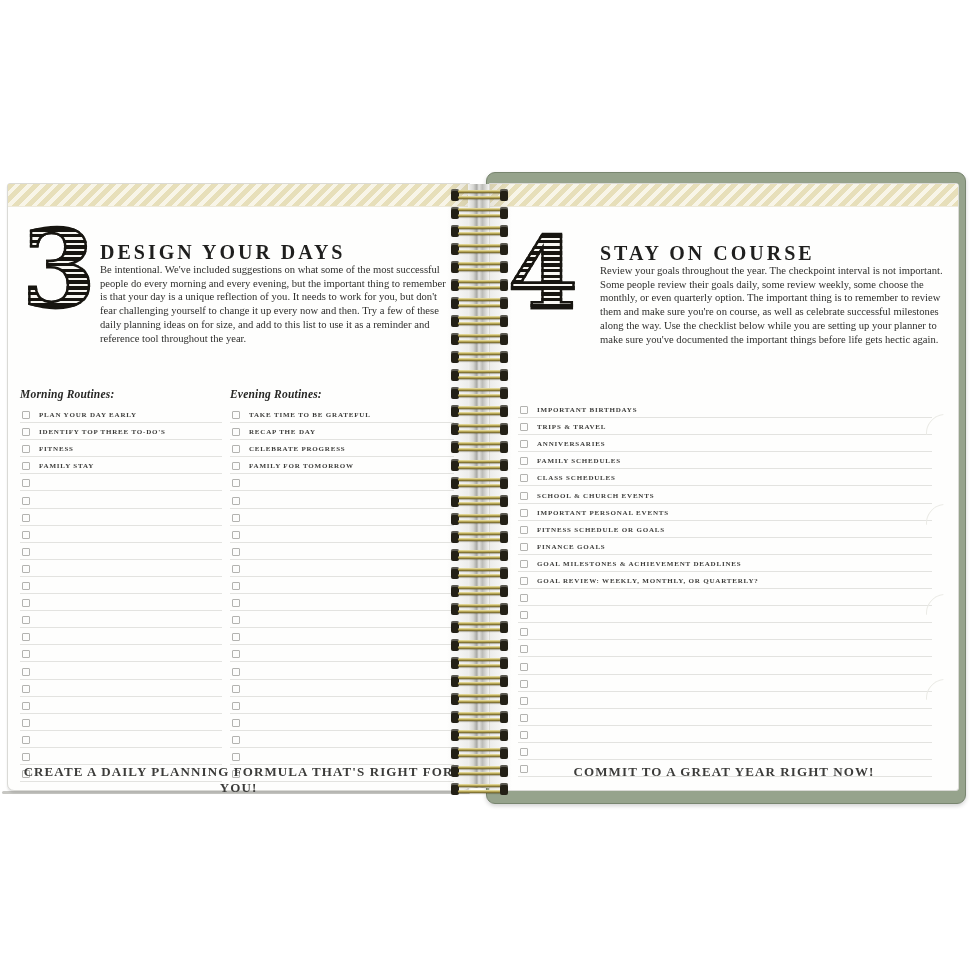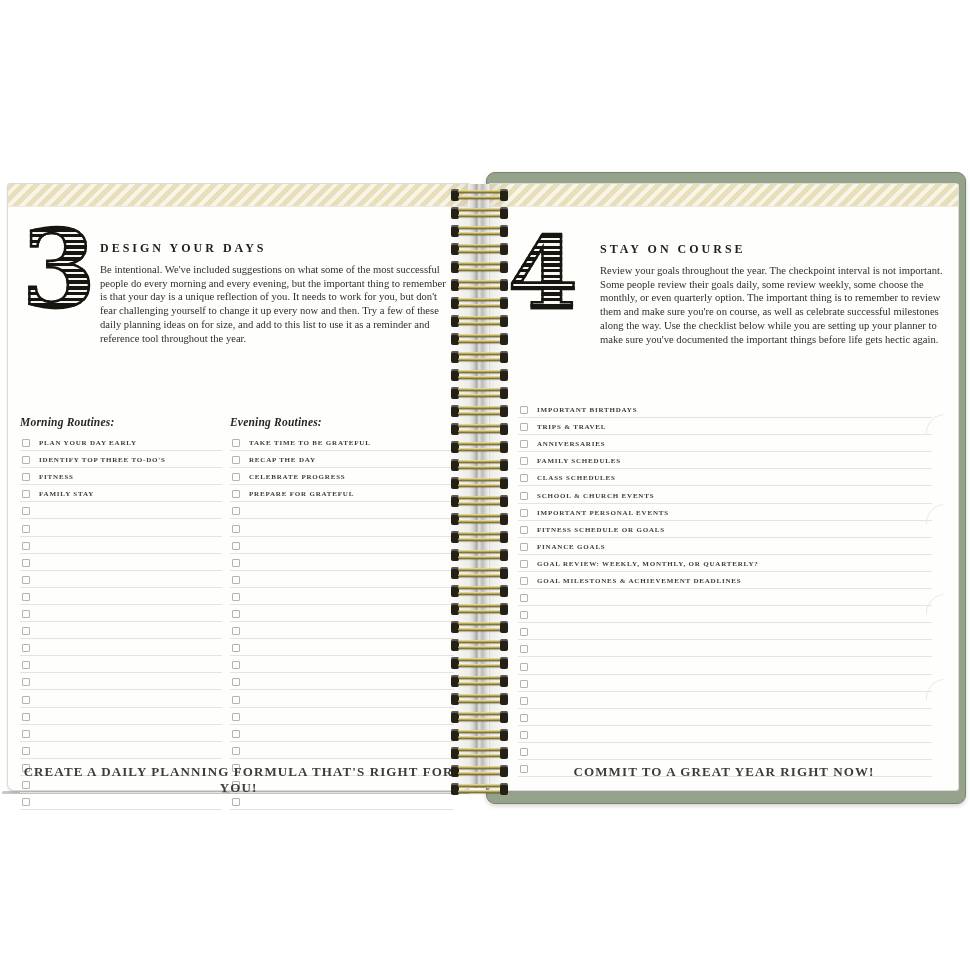--- a/index.html
+++ b/index.html
@@ -42,31 +42,31 @@
     .numeral{
       background:repeating-linear-gradient(to bottom,#171510 0 3.5px,#f8f7f2 3.5px 5.8px);
       -webkit-background-clip:text;background-clip:text;color:transparent;
       -webkit-text-stroke:2.5px #171510;
     }
   }
   .num-3{left:14px;top:44px;font-size:106px;}
   .num-4{left:18px;top:50px;font-size:100px;}
   
   .chapter-title{
-    position:absolute;font-size:12px;font-weight:bold;letter-spacing:3px;
+    position:absolute;font-size:20px;font-weight:bold;letter-spacing:3px;
     color:#1f1f1e;white-space:nowrap;
   }
   .intro{
     position:absolute;font-size:10.6px;line-height:13.7px;color:#2e2e2c;
     text-align:left;
   }
   
   .routine-header{
     font-style:italic;font-weight:bold;font-size:11.5px;color:#262624;
-    height:18px;letter-spacing:.2px;margin-top:28px;
+    height:18px;letter-spacing:.2px;
   }
   .rows{position:relative;}
   .row{position:relative;height:16.1px;border-bottom:1px solid #e3e3e0;}
   .cb{
     position:absolute;left:2px;bottom:3px;width:8px;height:8px;
     border:1px solid #b3b3b0;border-radius:1px;background:#fdfdfc;box-sizing:border-box;
   }
   .lbl{
     position:absolute;left:19px;bottom:3px;font-size:7px;font-weight:bold;
     letter-spacing:.8px;color:#3d3d3b;white-space:nowrap;
@@ -201,21 +201,21 @@
           <div class="row">
             <span class="cb"></span>
             <span class="lbl">RECAP THE DAY</span>
           </div>
           <div class="row">
             <span class="cb"></span>
             <span class="lbl">CELEBRATE PROGRESS</span>
           </div>
           <div class="row">
             <span class="cb"></span>
-            <span class="lbl">PREPARE FOR GRATEFUL</span>
+            <span class="lbl">FAMILY FOR TOMORROW</span>
           </div>
           <div class="row">
             <span class="cb"></span>
           </div>
           <div class="row">
             <span class="cb"></span>
           </div>
           <div class="row">
             <span class="cb"></span>
           </div>
@@ -309,25 +309,25 @@
       <div class="row">
         <span class="cb"></span>
         <span class="lbl">FITNESS SCHEDULE OR GOALS</span>
       </div>
       <div class="row">
         <span class="cb"></span>
         <span class="lbl">FINANCE GOALS</span>
       </div>
       <div class="row">
         <span class="cb"></span>
+        <span class="lbl">GOAL MILESTONES &amp; ACHIEVEMENT DEADLINES</span>
+      </div>
+      <div class="row">
+        <span class="cb"></span>
         <span class="lbl">GOAL REVIEW: WEEKLY, MONTHLY, OR QUARTERLY?</span>
-      </div>
-      <div class="row">
-        <span class="cb"></span>
-        <span class="lbl">GOAL MILESTONES &amp; ACHIEVEMENT DEADLINES</span>
       </div>
       <div class="row">
         <span class="cb"></span>
       </div>
       <div class="row">
         <span class="cb"></span>
       </div>
       <div class="row">
         <span class="cb"></span>
       </div>

